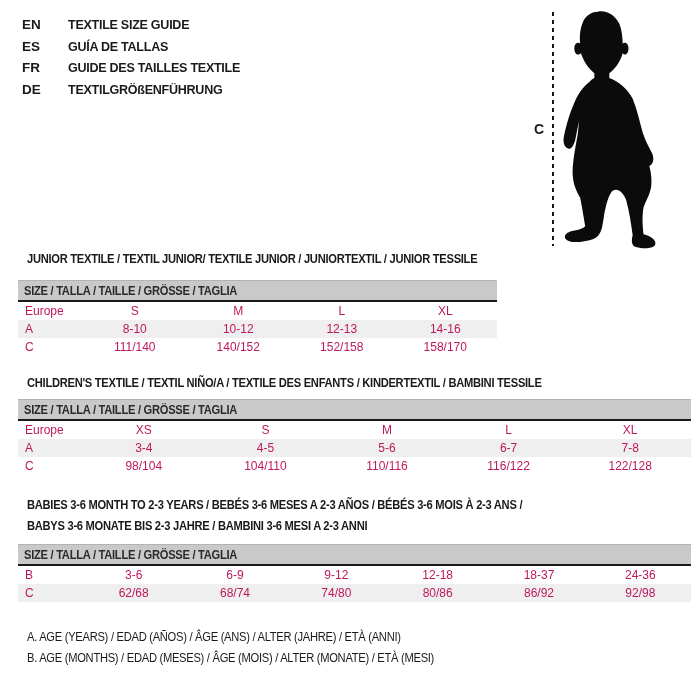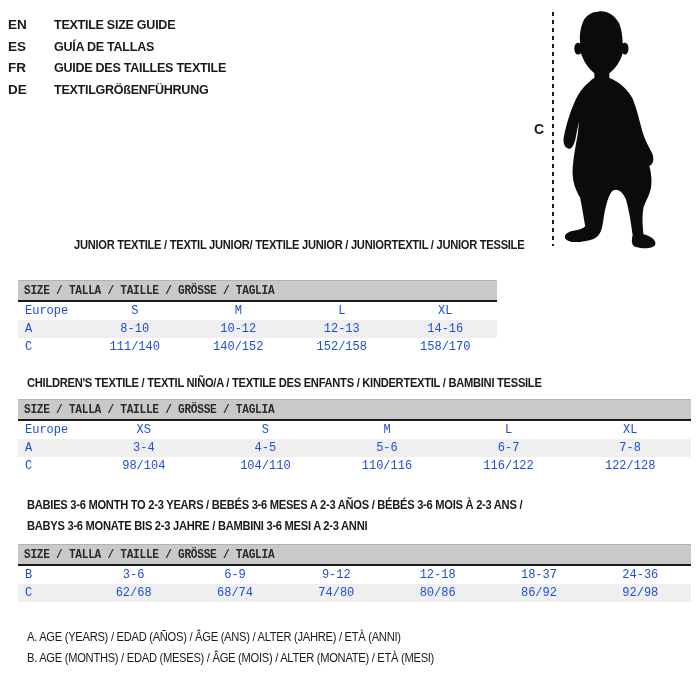--- a/index.html
+++ b/index.html
@@ -3,47 +3,47 @@
 <meta charset="utf-8">
 <style>
   html,body{margin:0;padding:0;background:#ffffff;}
   .page{
     position:relative;width:700px;height:700px;background:#ffffff;overflow:hidden;
     font-family:"Liberation Sans",sans-serif;color:#1a1a1a;
   }
   .cond{letter-spacing:-0.3px;transform:scaleX(0.93);transform-origin:0 50%;white-space:nowrap;}
 
   
-  .langs{position:absolute;left:8px;top:14px;}
+  .langs{position:absolute;left:22px;top:14px;}
   .lang-row{display:flex;height:21.6px;align-items:center;}
   .lang-code{width:46px;font-weight:bold;font-size:13.5px;}
   .lang-title{font-weight:bold;font-size:13.5px;}
 
   
   .measure-line{position:absolute;left:552px;top:12px;width:2px;height:234px;
     background:repeating-linear-gradient(to bottom,#161616 0 4px,transparent 4px 8px);}
   .measure-label{position:absolute;left:529px;top:121px;width:20px;text-align:center;
     font-weight:bold;font-size:14px;}
   .baby-svg{position:absolute;left:556px;top:0px;}
 
   
   .table-title{position:absolute;left:27px;font-weight:bold;font-size:12px;line-height:21px;}
-  .size-table{position:absolute;left:18px;font-family:Liberation Mono, monospace;}
+  .size-table{position:absolute;left:18px;}
   .size-header{height:20px;background:#c9c9c9;border-top:1px solid #b3b3b3;display:flex;align-items:center;
     padding-left:6px;font-size:12px;font-weight:bold;color:#2a2a2a;box-sizing:border-box;}
   .size-header span{letter-spacing:-0.3px;transform:scaleX(0.93);transform-origin:0 50%;white-space:nowrap;display:inline-block;}
   .divider{height:2px;background:#1a1a1a;}
-  .t-row{display:flex;height:18px;align-items:center;font-size:12px;color:#1d4ed8;}
+  .t-row{display:flex;height:18px;align-items:center;font-size:12px;color:#be185d;}
   .t-row.shaded{background:#efefef;}
   .t-label{width:65px;padding-left:7px;box-sizing:border-box;}
   .t-cell{flex:1;text-align:center;}
   #table-0{top:280px;width:479px;}
   #table-1{top:399px;width:673px;}
   #table-2{top:544px;width:673px;}
-  #title-0{top:235px;margin-left:47px;}
+  #title-0{top:249px;}
   #title-1{top:373px;}
   #title-2{top:495px;}
 
   
   .footnotes{position:absolute;left:27px;top:626px;}
   .fn{height:21.5px;display:flex;align-items:center;font-weight:normal;font-size:12px;}
 </style>
 </head>
 <body>
 

